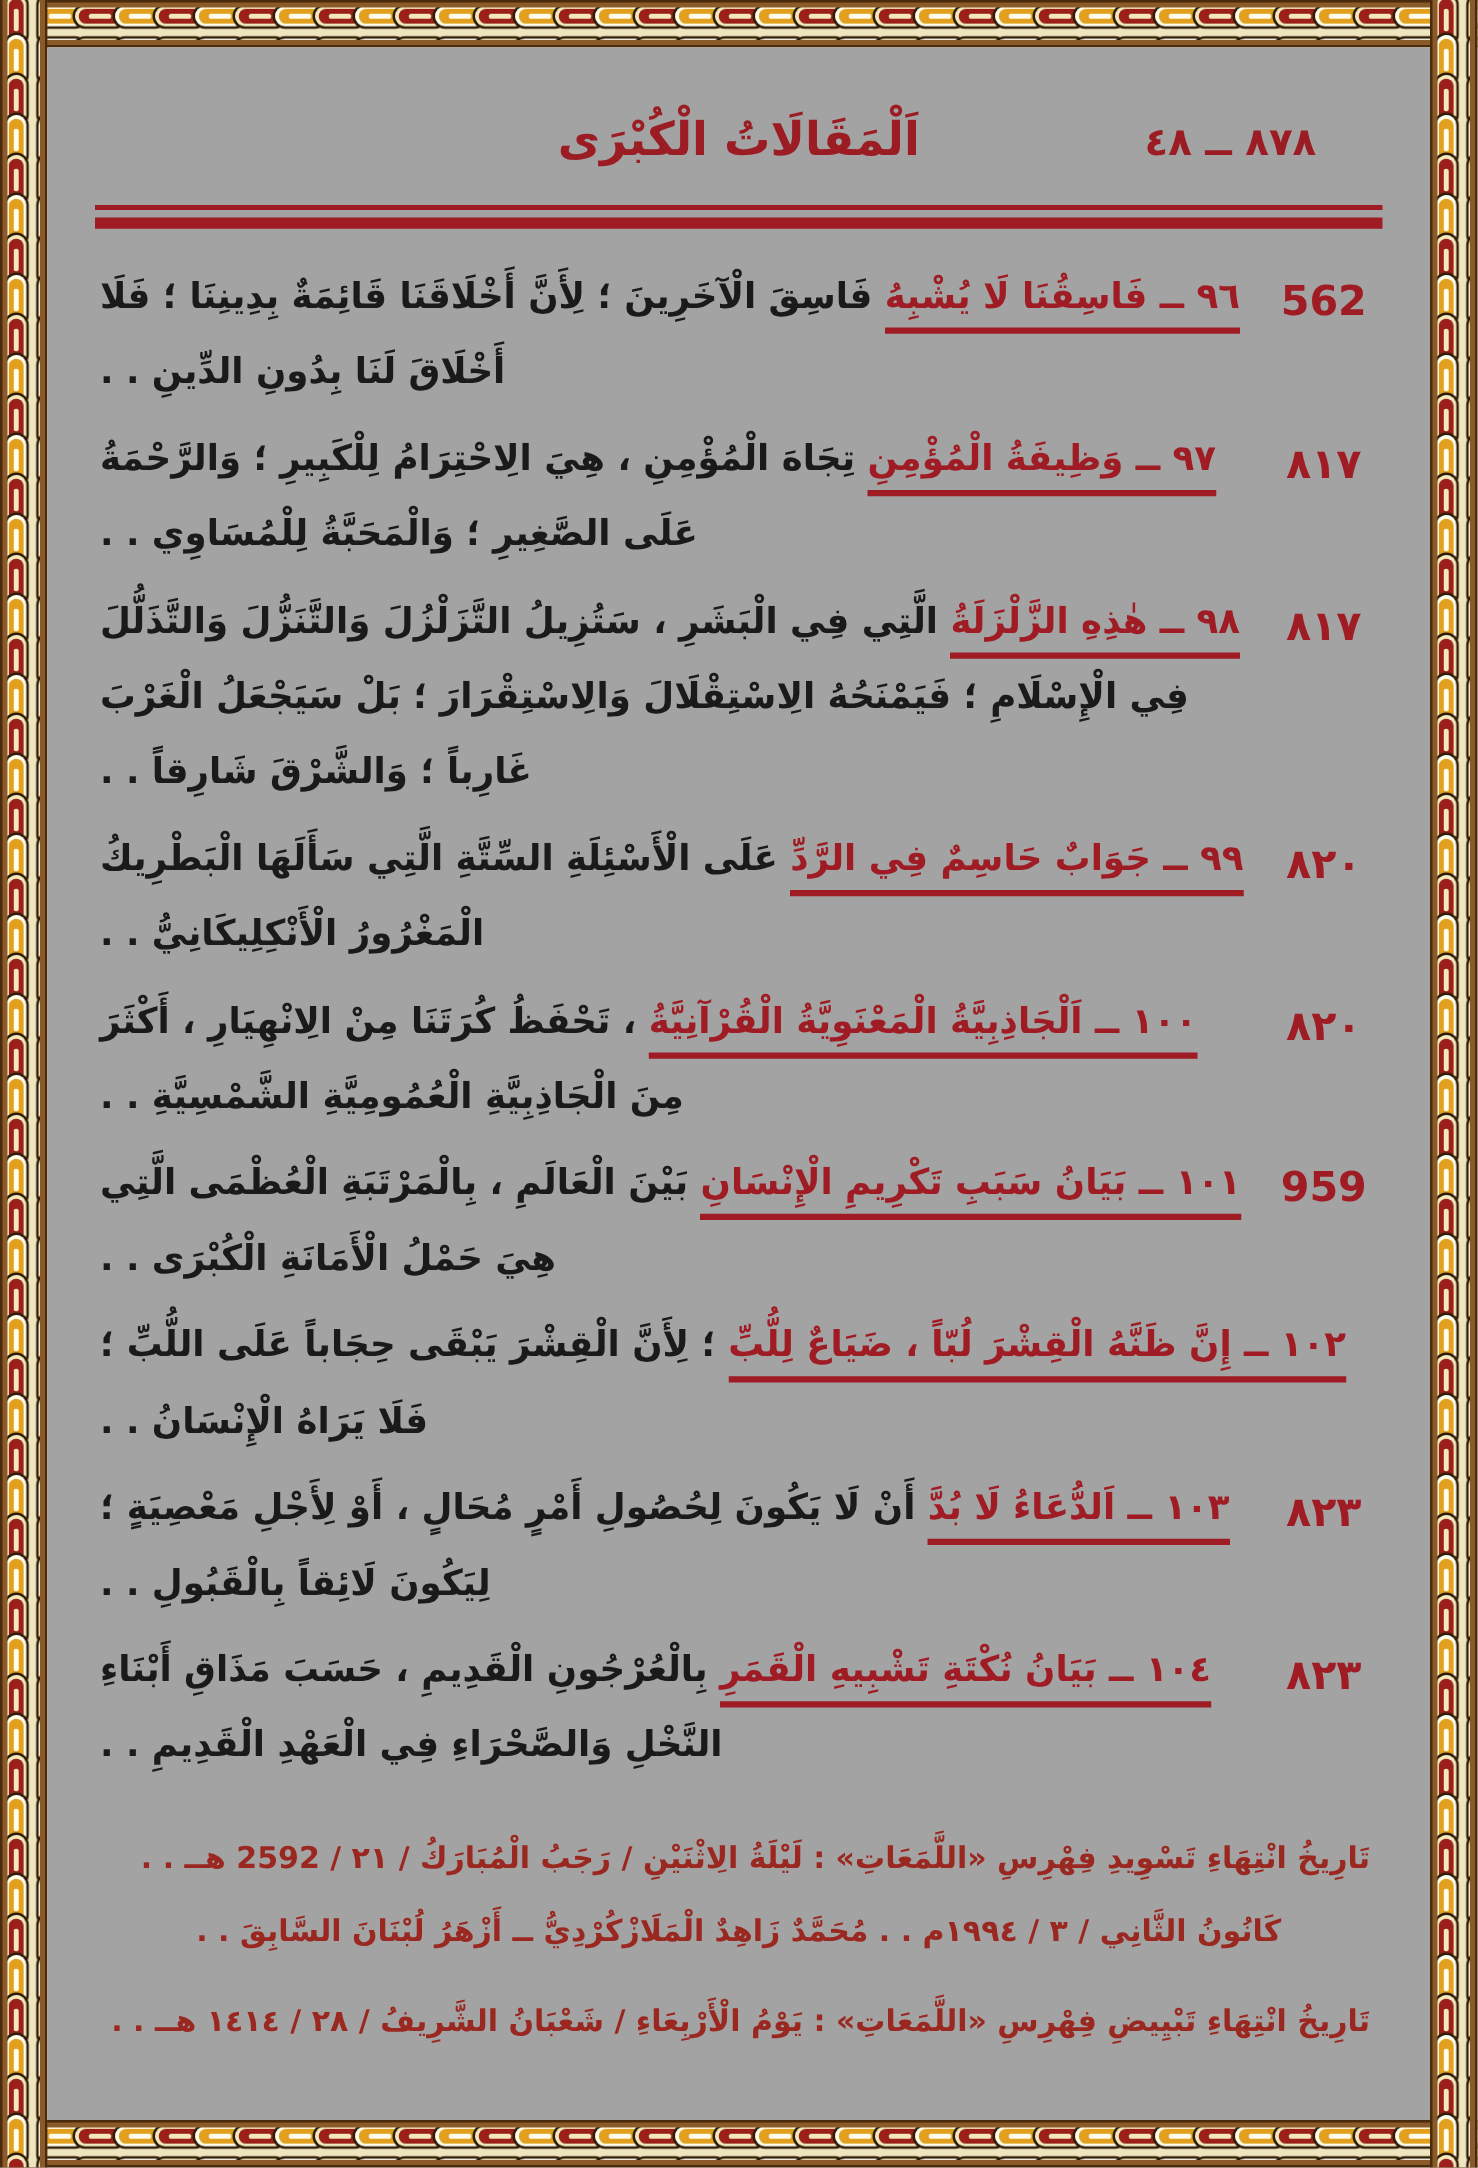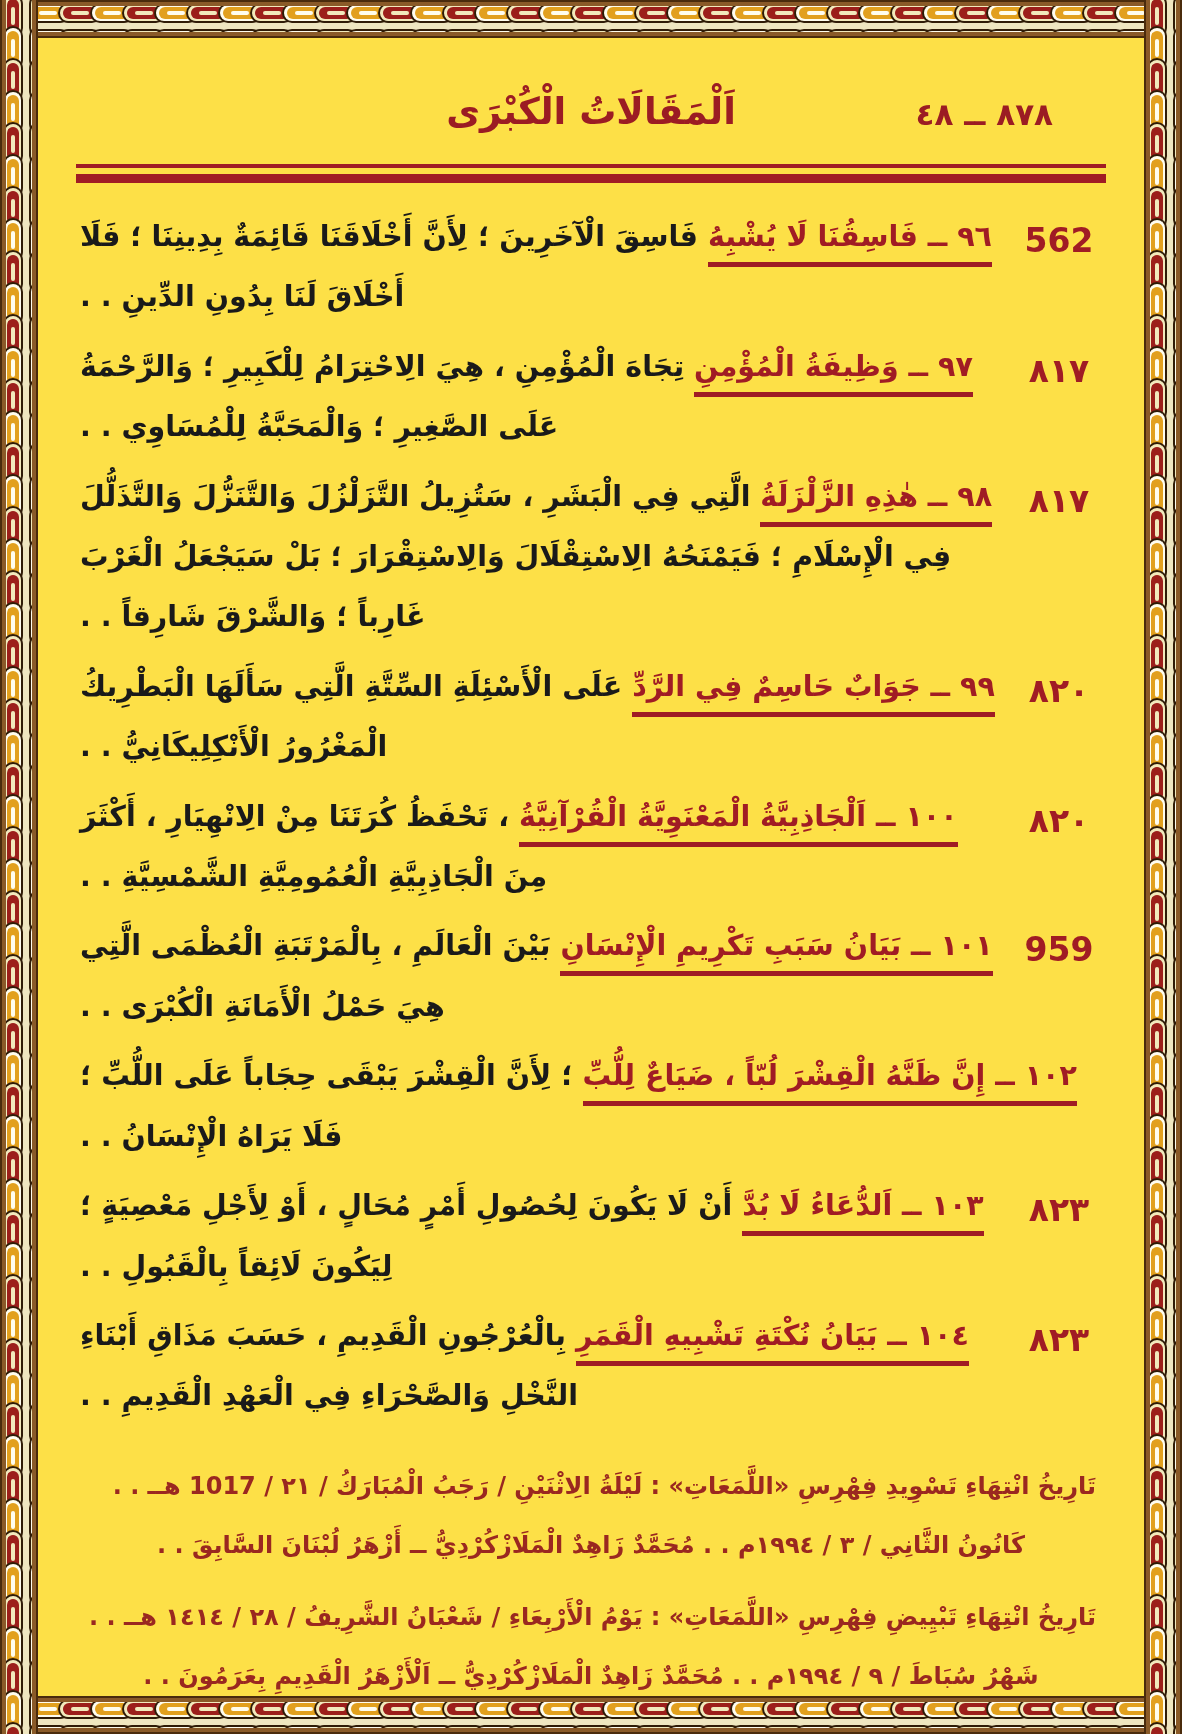--- a/index.html
+++ b/index.html
@@ -9,21 +9,21 @@
     font-family:"DejaVu Sans",sans-serif;
   }
   
   .b-strip{position:absolute;display:block;}
   .b-top{top:0;left:0;width:1182px;height:38px;}
   .b-bottom{bottom:0;left:0;width:1182px;height:38px;}
   .b-left{left:0;top:0;width:38px;height:1734px;}
   .b-right{right:0;top:0;width:38px;height:1734px;}
   
   .page-inner{
-    position:absolute;inset:38px;background:#fde047;
+    position:absolute;inset:38px;background:#a3a3a3;
     padding:42px 38px 0 38px;box-sizing:border-box;direction:rtl;
   }
   .hdr{position:relative;height:62px;margin-top:10px;}
   .hdr-title{
     text-align:center;font-size:37px;font-weight:bold;color:#9B1C23;
     letter-spacing:0.5px;
   }
   .hdr-range{
     position:absolute;right:53px;top:6px;font-size:31px;font-weight:bold;color:#9B1C23;
   }
@@ -150,19 +150,18 @@
       <div class="etext"><span class="elabel">١٠٣ ــ اَلدُّعَاءُ لَا بُدَّ</span> <span>أَنْ لَا يَكُونَ لِحُصُولِ أَمْرٍ مُحَالٍ ، أَوْ لِأَجْلِ مَعْصِيَةٍ ؛ لِيَكُونَ لَائِقاً بِالْقَبُولِ . .</span></div>
     </div>
       <div class="entry">
       <div class="pagenum">٨٢٣</div>
       <div class="etext"><span class="elabel">١٠٤ ــ بَيَانُ نُكْتَةِ تَشْبِيهِ الْقَمَرِ</span> <span>بِالْعُرْجُونِ الْقَدِيمِ ، حَسَبَ مَذَاقِ أَبْنَاءِ النَّخْلِ وَالصَّحْرَاءِ فِي الْعَهْدِ الْقَدِيمِ . .</span></div>
     </div>
     </div>
 
   <div class="footer">
 
-  <div class="fline al-right">تَارِيخُ انْتِهَاءِ تَسْوِيدِ فِهْرِسِ «اللَّمَعَاتِ» : لَيْلَةُ الِاثْنَيْنِ / رَجَبُ الْمُبَارَكُ / ٢١ / 1017 هــ . .</div>
+  <div class="fline al-right">تَارِيخُ انْتِهَاءِ تَسْوِيدِ فِهْرِسِ «اللَّمَعَاتِ» : لَيْلَةُ الِاثْنَيْنِ / رَجَبُ الْمُبَارَكُ / ٢١ / 2592 هــ . .</div>
       <div class="fline al-center">كَانُونُ الثَّانِي / ٣ / ١٩٩٤م . . مُحَمَّدٌ زَاهِدٌ الْمَلَازْكُرْدِيُّ ــ أَزْهَرُ لُبْنَانَ السَّابِقَ . .</div>
       <div class="fline al-right">تَارِيخُ انْتِهَاءِ تَبْيِيضِ فِهْرِسِ «اللَّمَعَاتِ» : يَوْمُ الْأَرْبِعَاءِ / شَعْبَانُ الشَّرِيفُ / ٢٨ / ١٤١٤ هــ . .</div>
-      <div class="fline al-center">شَهْرُ سُبَاطَ / ٩ / ١٩٩٤م . . مُحَمَّدٌ زَاهِدٌ الْمَلَازْكُرْدِيُّ ــ اَلْأَزْهَرُ الْقَدِيمِ بِعَرَمُونَ . .</div>
     </div>
 
 </div>
 
 </body></html>

